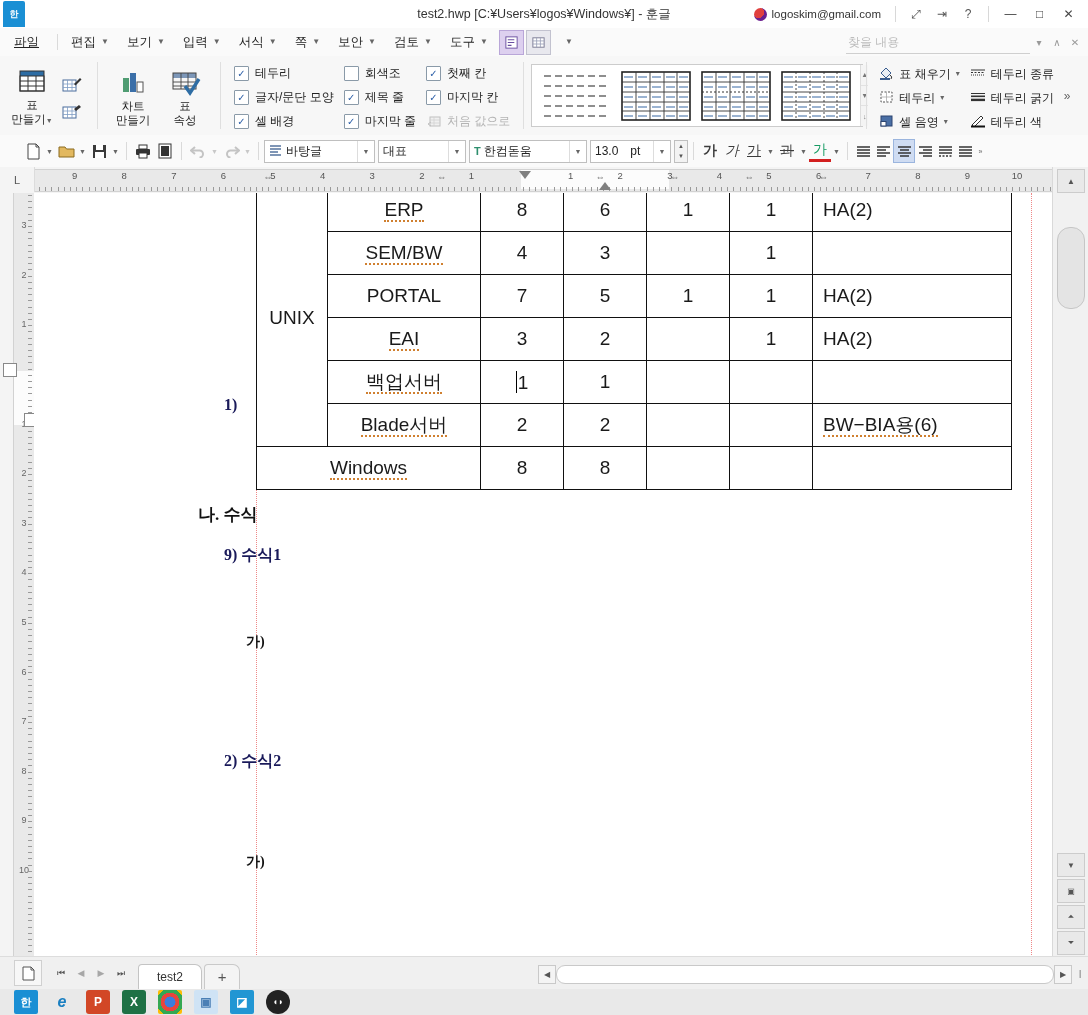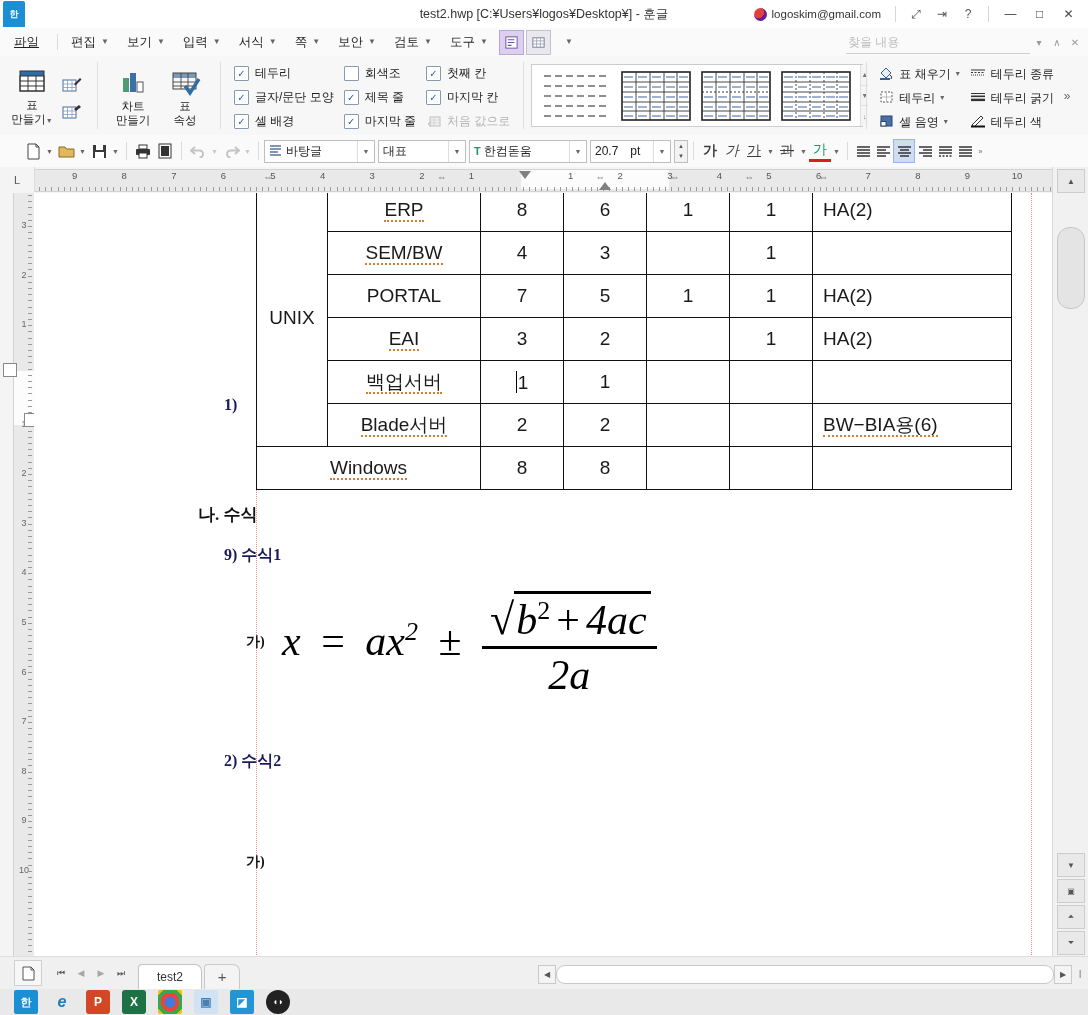--- a/index.html
+++ b/index.html
@@ -221,21 +221,21 @@
     font-size:12px; color:#fff; font-weight:bold;}
   .tk.first{ margin-left:14px; background:#1a8fd4; }
 </style>
 </head>
 <body>
 
 <div class="app">
 
   <div class="titlebar">
     <div class="hlogo">한</div>
-    <div class="title-text">test2.hwp [C:¥Users¥logos¥Desktop¥] - 훈글</div>
+    <div class="title-text">test2.hwp [C:¥Users¥logos¥Windows¥] - 훈글</div>
     <div class="tb-right">
       <div class="acct">
         <span class="dot"></span>
         <span>logoskim@gmail.com</span>
       </div>
       <div class="sep-v"></div>
       <div class="tb-btn">⤢</div>
       <div class="tb-btn">⇥</div>
       <div class="tb-btn">?</div>
       <div class="sep-v"></div>
@@ -687,21 +687,21 @@
     <div class="combo" style="width:82px;">
       <span>대표</span>
       <span class="carbox">▼</span>
     </div>
     <div class="combo" style="width:112px;">
       <span style="margin-right:3px;color:#2e8f6e;font-weight:bold;font-size:11px;">T</span>
       <span>한컴돋움</span>
       <span class="carbox">▼</span>
     </div>
     <div class="combo" style="width:75px;">
-      <span>20.7</span>
+      <span>13.0</span>
       <span style="margin-left:12px;">pt</span>
       <span class="carbox">▼</span>
     </div>
     <div class="spin">
       <div>▲</div>
       <div>▼</div>
     </div>
     <div class="fsep"></div>
 
     <div class="fbtn" style="font-weight:bold;font-size:14px;">가</div>
@@ -1202,34 +1202,20 @@
           <td></td>
           <td style="text-align:left;padding-left:10px;"></td>
         </tr>
       </tbody>
         </table>
 
       <div class="heading" style="left:164px; top:310px;">나. 수식</div>
       <div class="listmark" style="left:190px; top:352px; font-size:16px;">9) 수식1</div>
 
       <div class="mathline" style="left:212px; top:440px; font-size:14px; font-weight:bold; color:#111;">가)</div>
-      <div class="mathline" style="left:248px; top:398px; font-size:42px;">
-        <span class="mi">x</span>
-        <span style="margin:0 10px;">=</span>
-        <span class="mi">ax</span><span class="sup">2</span>
-        <span style="margin:0 10px;">±</span>
-        <span class="frac">
-          <span class="num">
-            <span class="sqrt">
-              <span class="radical">√</span><span class="body"><span class="mi">b</span><span class="sup" style="font-style:normal;">2</span><span style="margin:0 6px;">+</span><span class="mi">4ac</span></span>
-            </span>
-          </span>
-          <span class="den mi">2a</span>
-        </span>
-      </div>
 
       <div class="listmark" style="left:190px; top:558px; font-size:16px;">2) 수식2</div>
 
       <div class="mathline" style="left:212px; top:660px; font-size:14px; font-weight:bold; color:#111;">가)</div>
     </div>
   </div>
 
   <div class="vscroll">
     <div class="vs-btn">▲</div>
     <div class="vs-thumb"></div>

